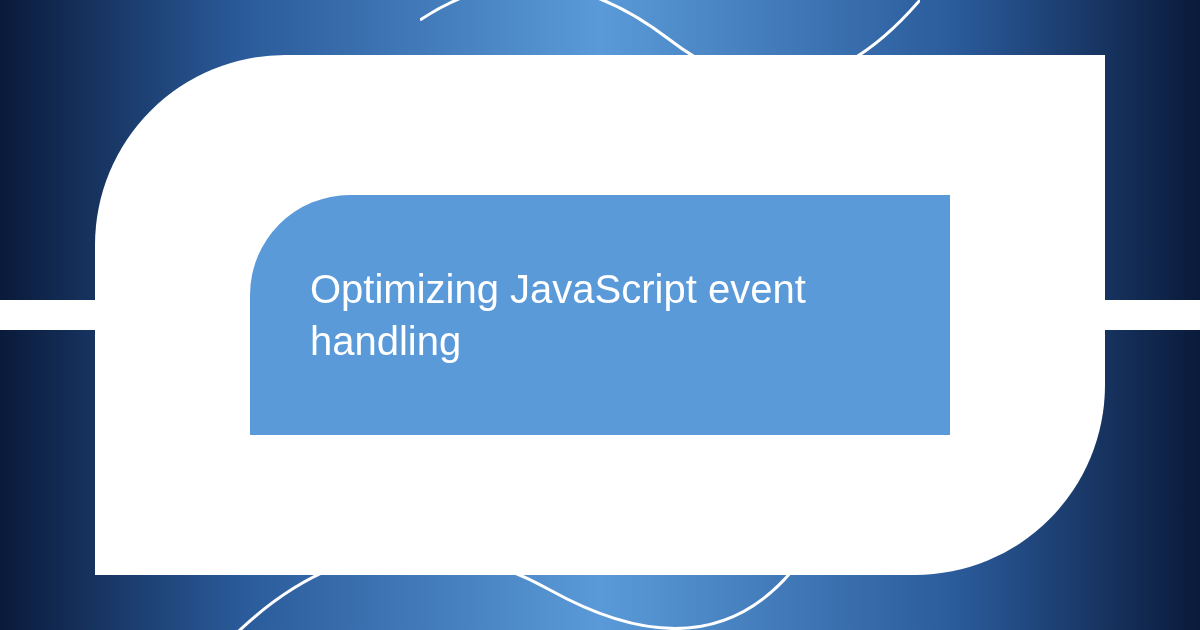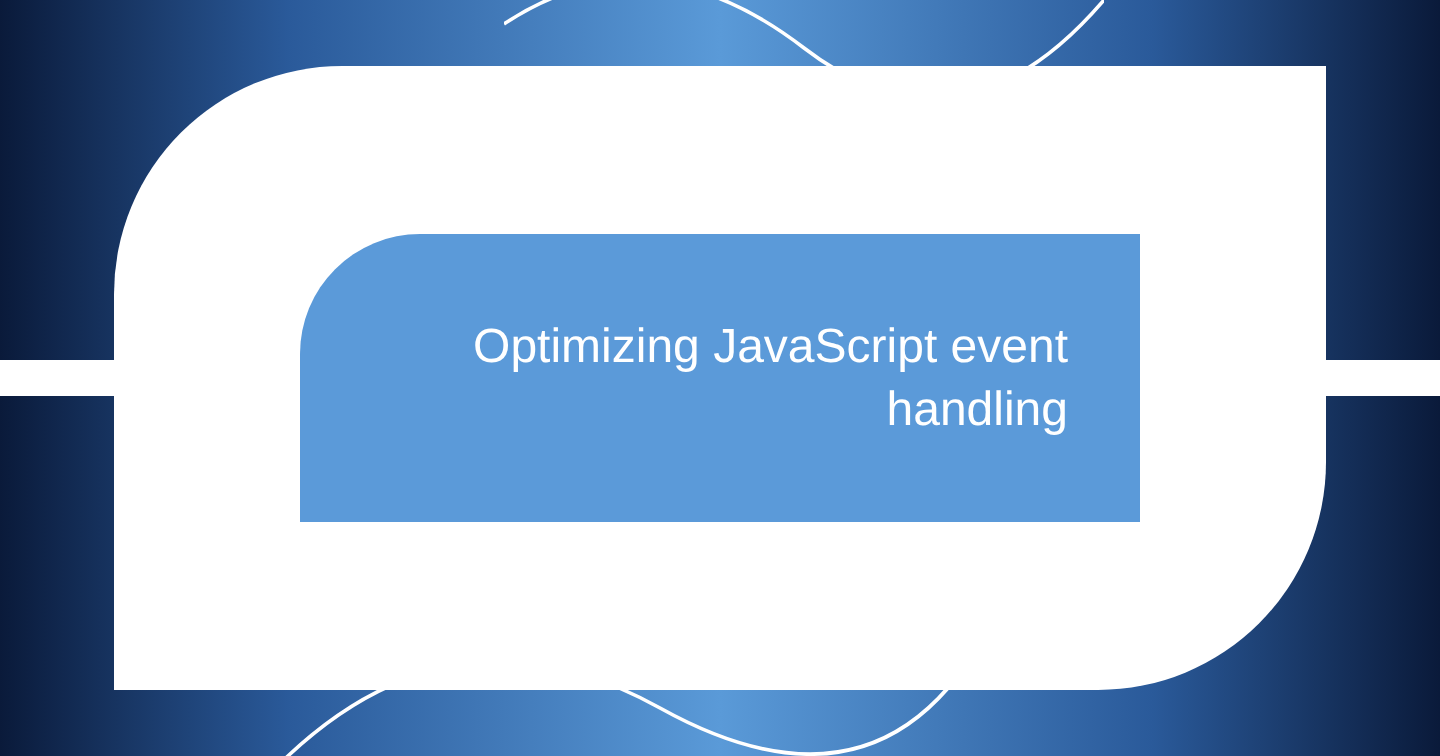--- a/index.html
+++ b/index.html
@@ -35,21 +35,21 @@
       border-top-left-radius: 100px;
       display: flex;
       align-items: center;
       justify-content: center;
       padding: 0 60px;
     }
     .title-text {
       color: #ffffff;
       font-size: 40px;
       font-weight: 500;
-      text-align: right;
+      text-align: left;
       line-height: 1.3;
     }
     .h-band-left {
       position: absolute;
       left: 0;
       top: 300px;
       width: 95px;
       height: 30px;
       background: #ffffff;
     }

